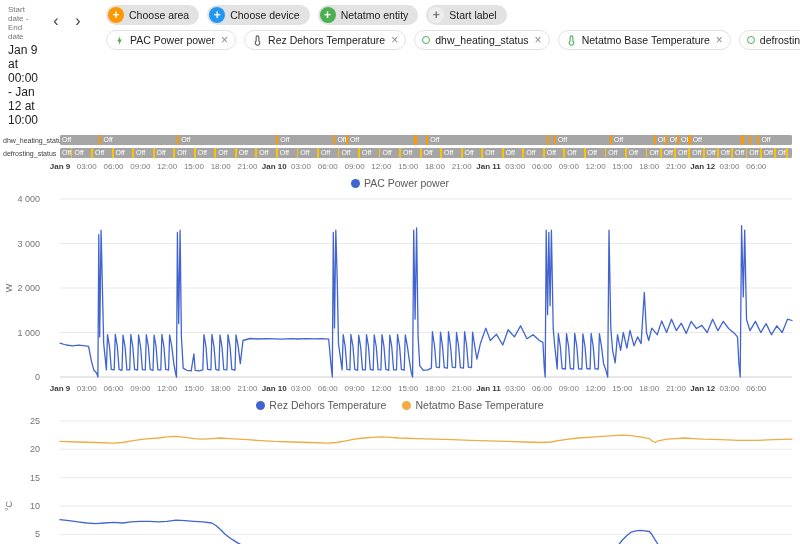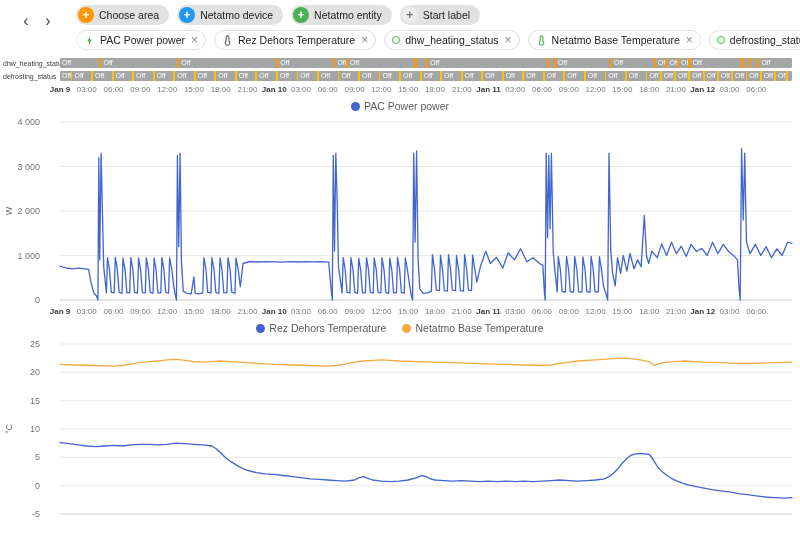--- a/index.html
+++ b/index.html
@@ -33,33 +33,37 @@
   .legend-item{display:flex;align-items:center;gap:4px;cursor:pointer}
   .legend-dot{width:9px;height:9px;border-radius:50%}
   .legend-label{font-size:10.5px;color:#5a5a5a}
   svg .ylab{font-size:9px;fill:#757575}
   svg{display:block}
 </style>
 </head>
 <body>
 
 <header class="header">
+  <div class="date-block">
+    <div class="date-label">Start date - End date</div>
+    <div class="date-value">Jan 9 at 00:00 - Jan 12 at 10:00</div>
+  </div>
   <div class="nav">
     <button>‹</button>
     <button>›</button>
   </div>
   <div class="chips-col">
     <div class="chips-row">
         <div class="chip choose-chip">
           <span class="chip-plus" style="background: rgb(255, 152, 0); color: rgb(255, 255, 255);">+</span>
           <span class="chip-label">Choose area</span>
         </div>
         <div class="chip choose-chip">
           <span class="chip-plus" style="background: rgb(33, 150, 243); color: rgb(255, 255, 255);">+</span>
-          <span class="chip-label">Netatmo device</span>
+          <span class="chip-label">Choose device</span>
         </div>
         <div class="chip choose-chip">
           <span class="chip-plus" style="background: rgb(76, 175, 80); color: rgb(255, 255, 255);">+</span>
           <span class="chip-label">Netatmo entity</span>
         </div>
         <div class="chip choose-chip">
           <span class="chip-plus" style="background: rgb(238, 238, 238); color: rgb(117, 117, 117);">+</span>
           <span class="chip-label">Start label</span>
         </div>
       </div>

